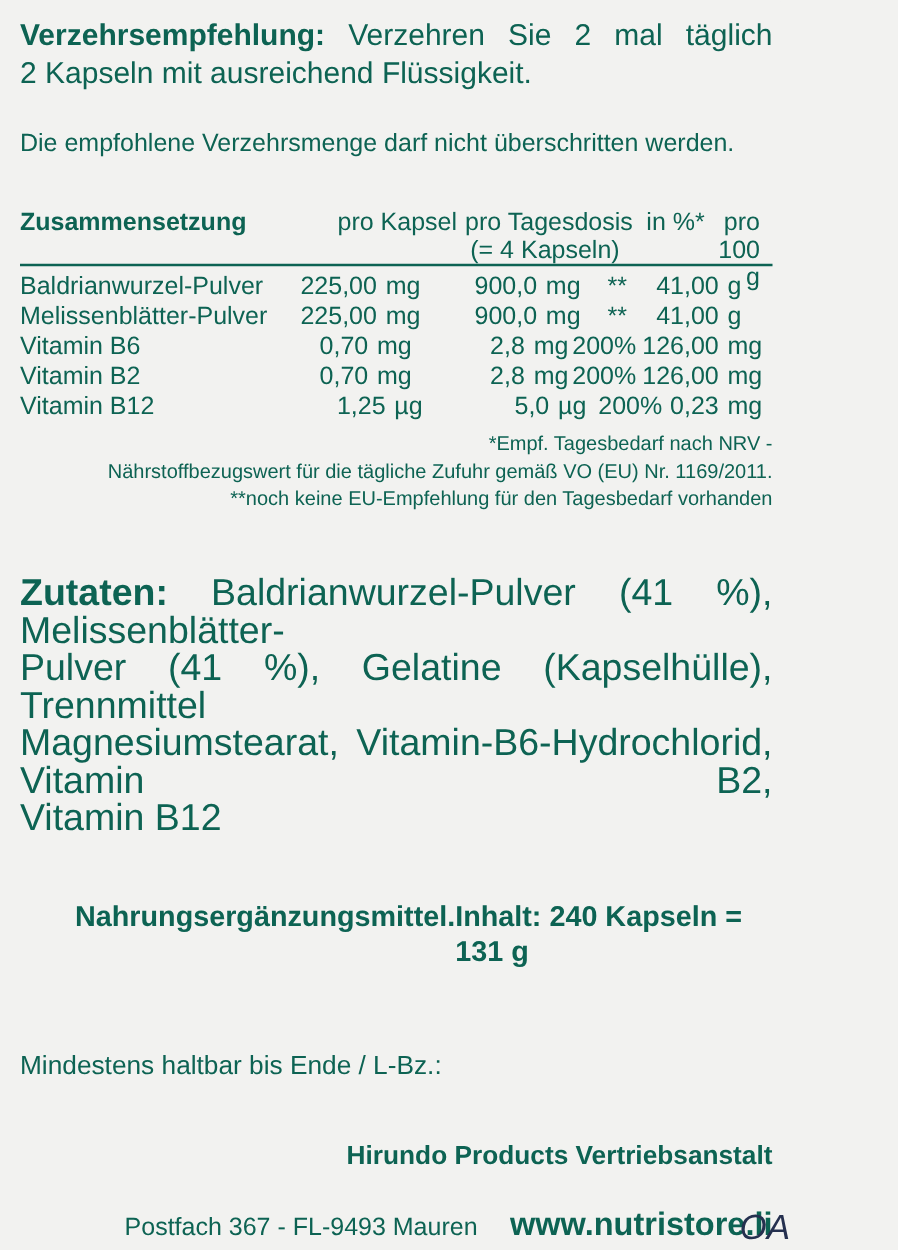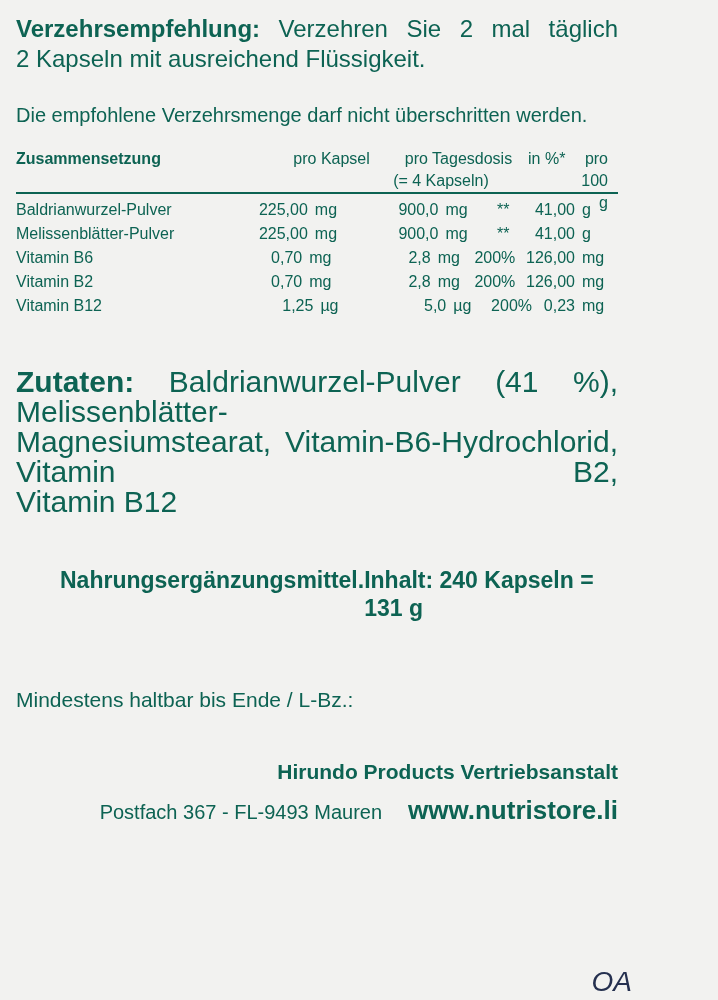--- a/index.html
+++ b/index.html
@@ -19,21 +19,21 @@
     font-family:"Liberation Sans","DejaVu Sans",sans-serif;
     overflow:hidden;
     border-radius:15px;
   }
   .bold{font-weight:700;}
   .jline{text-align:justify;text-align-last:justify;}
 
   .dosage{font-size:24px;line-height:30px;}
   .warning{margin-top:28px;font-size:20px;line-height:26px;}
 
-  .comp-table{margin-top:20px;font-size:16px;}
+  .comp-table{margin-top:39px;font-size:20px;}
   .thead{display:flex;align-items:flex-start;height:44px;line-height:22px;
          border-bottom:2px solid currentColor;}
   .tbody{padding-top:4px;}
   .trow{display:flex;align-items:baseline;line-height:24px;}
   .c1{width:240px;}
   .c2{width:118px;}
   .c3{width:144px;}
   .c4{width:70px;text-align:center;}
   .c5{flex:1;padding-right:10px;}
   .tr{text-align:right;}
@@ -49,21 +49,21 @@
   .supplement{margin-top:49px;font-size:23px;line-height:28px;font-weight:700;
               display:flex;justify-content:space-between;margin-left:44px;}
 
   .best-before{margin-top:65px;font-size:21px;line-height:26px;}
 
   .storage{margin-top:80px;font-size:20px;line-height:28px;}
 
   .footer{margin-top:42px;text-align:right;}
   .company{font-size:21px;line-height:34px;font-weight:700;}
   .footer-line2{display:flex;justify-content:flex-end;align-items:baseline;
-                gap:26px;margin-top:3px;}
+                gap:26px;margin-top:19px;}
   .address{font-size:20px;line-height:26px;}
   .website{font-size:26px;line-height:36px;font-weight:700;}
 
   .watermark{position:absolute;right:2px;bottom:2px;font-size:28px;line-height:32px;
              color:var(--watermark-navy);font-style:italic;}
 </style>
 </head>
 <body>
 
 <div class="page">
@@ -173,26 +173,32 @@
         <div class="c4">200%</div>
         <div class="c5 numcell">
           <span class="num">0,23</span>
           <span class="unit">mg</span>
         </div>
       </div>
 
     </div>
   </div>
 
+  <div class="footnotes">
+    <div>*Empf. Tagesbedarf nach NRV -</div>
+    <div>Nährstoffbezugswert für die tägliche Zufuhr gemäß VO (EU) Nr. 1169/2011.</div>
+    <div>**noch keine EU-Empfehlung für den Tagesbedarf vorhanden</div>
+  </div>
 
   <div class="ingredients">
     <div class="jline">
       <span class="bold">Zutaten:</span>
       <span>Baldrianwurzel-Pulver (41 %), Melissenblätter-</span>
     </div>
+    <div class="jline">Pulver (41 %), Gelatine (Kapselhülle), Trennmittel</div>
     <div class="jline">Magnesiumstearat, Vitamin-B6-Hydrochlorid, Vitamin B2,</div>
     <div>Vitamin B12</div>
   </div>
 
   <div class="supplement">
     <span>Nahrungsergänzungsmittel.</span>
     <span>Inhalt: 240 Kapseln = 131 g</span>
   </div>
 
   <div class="best-before">Mindestens haltbar bis Ende / L-Bz.:</div>

